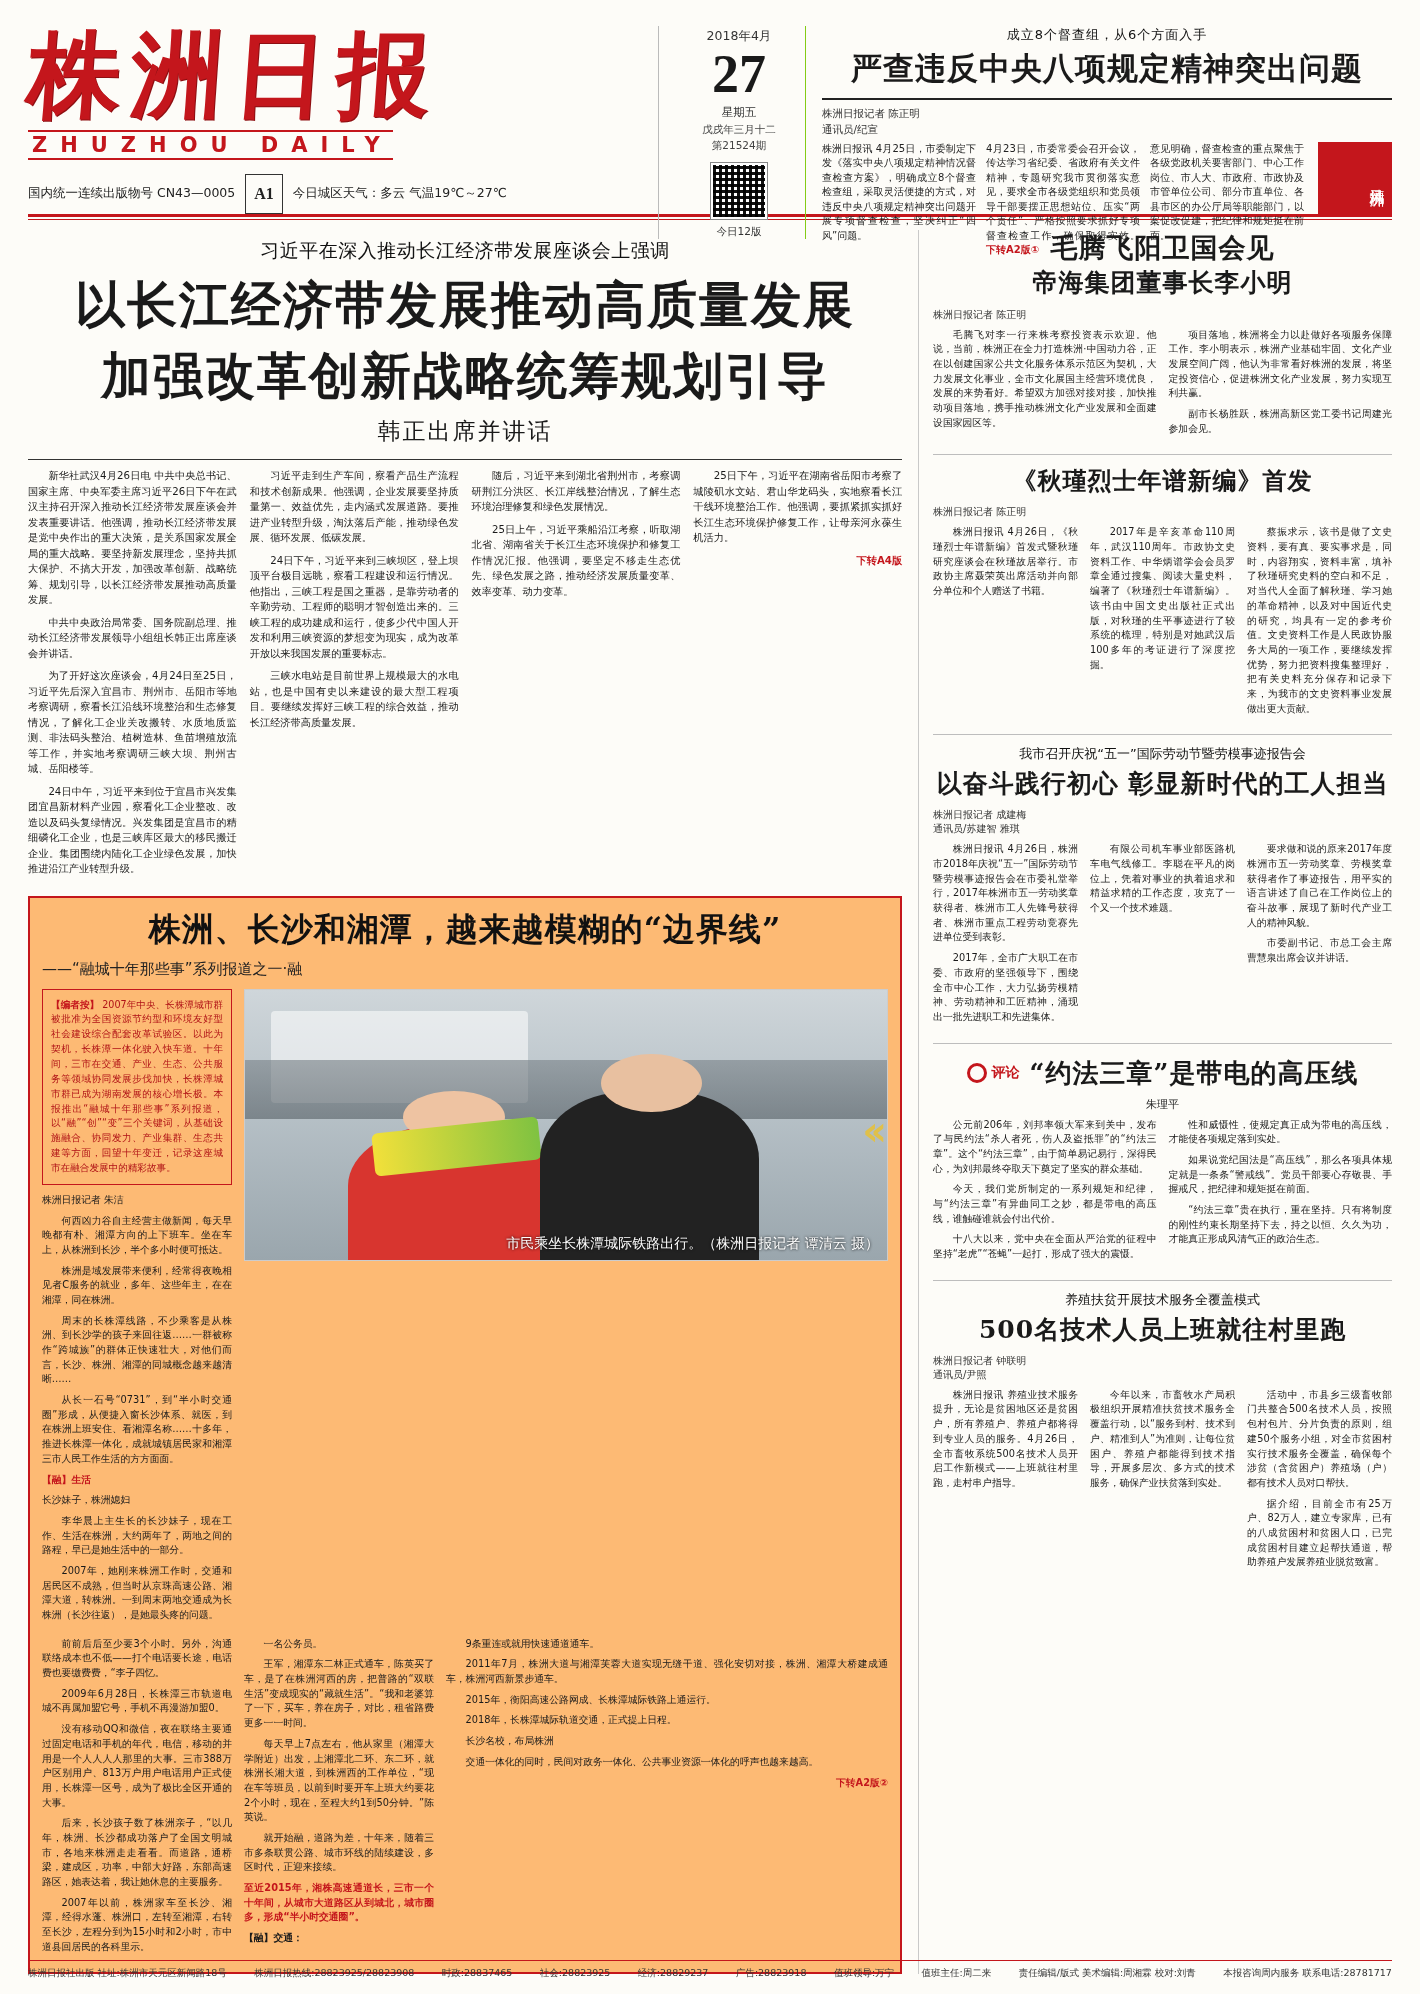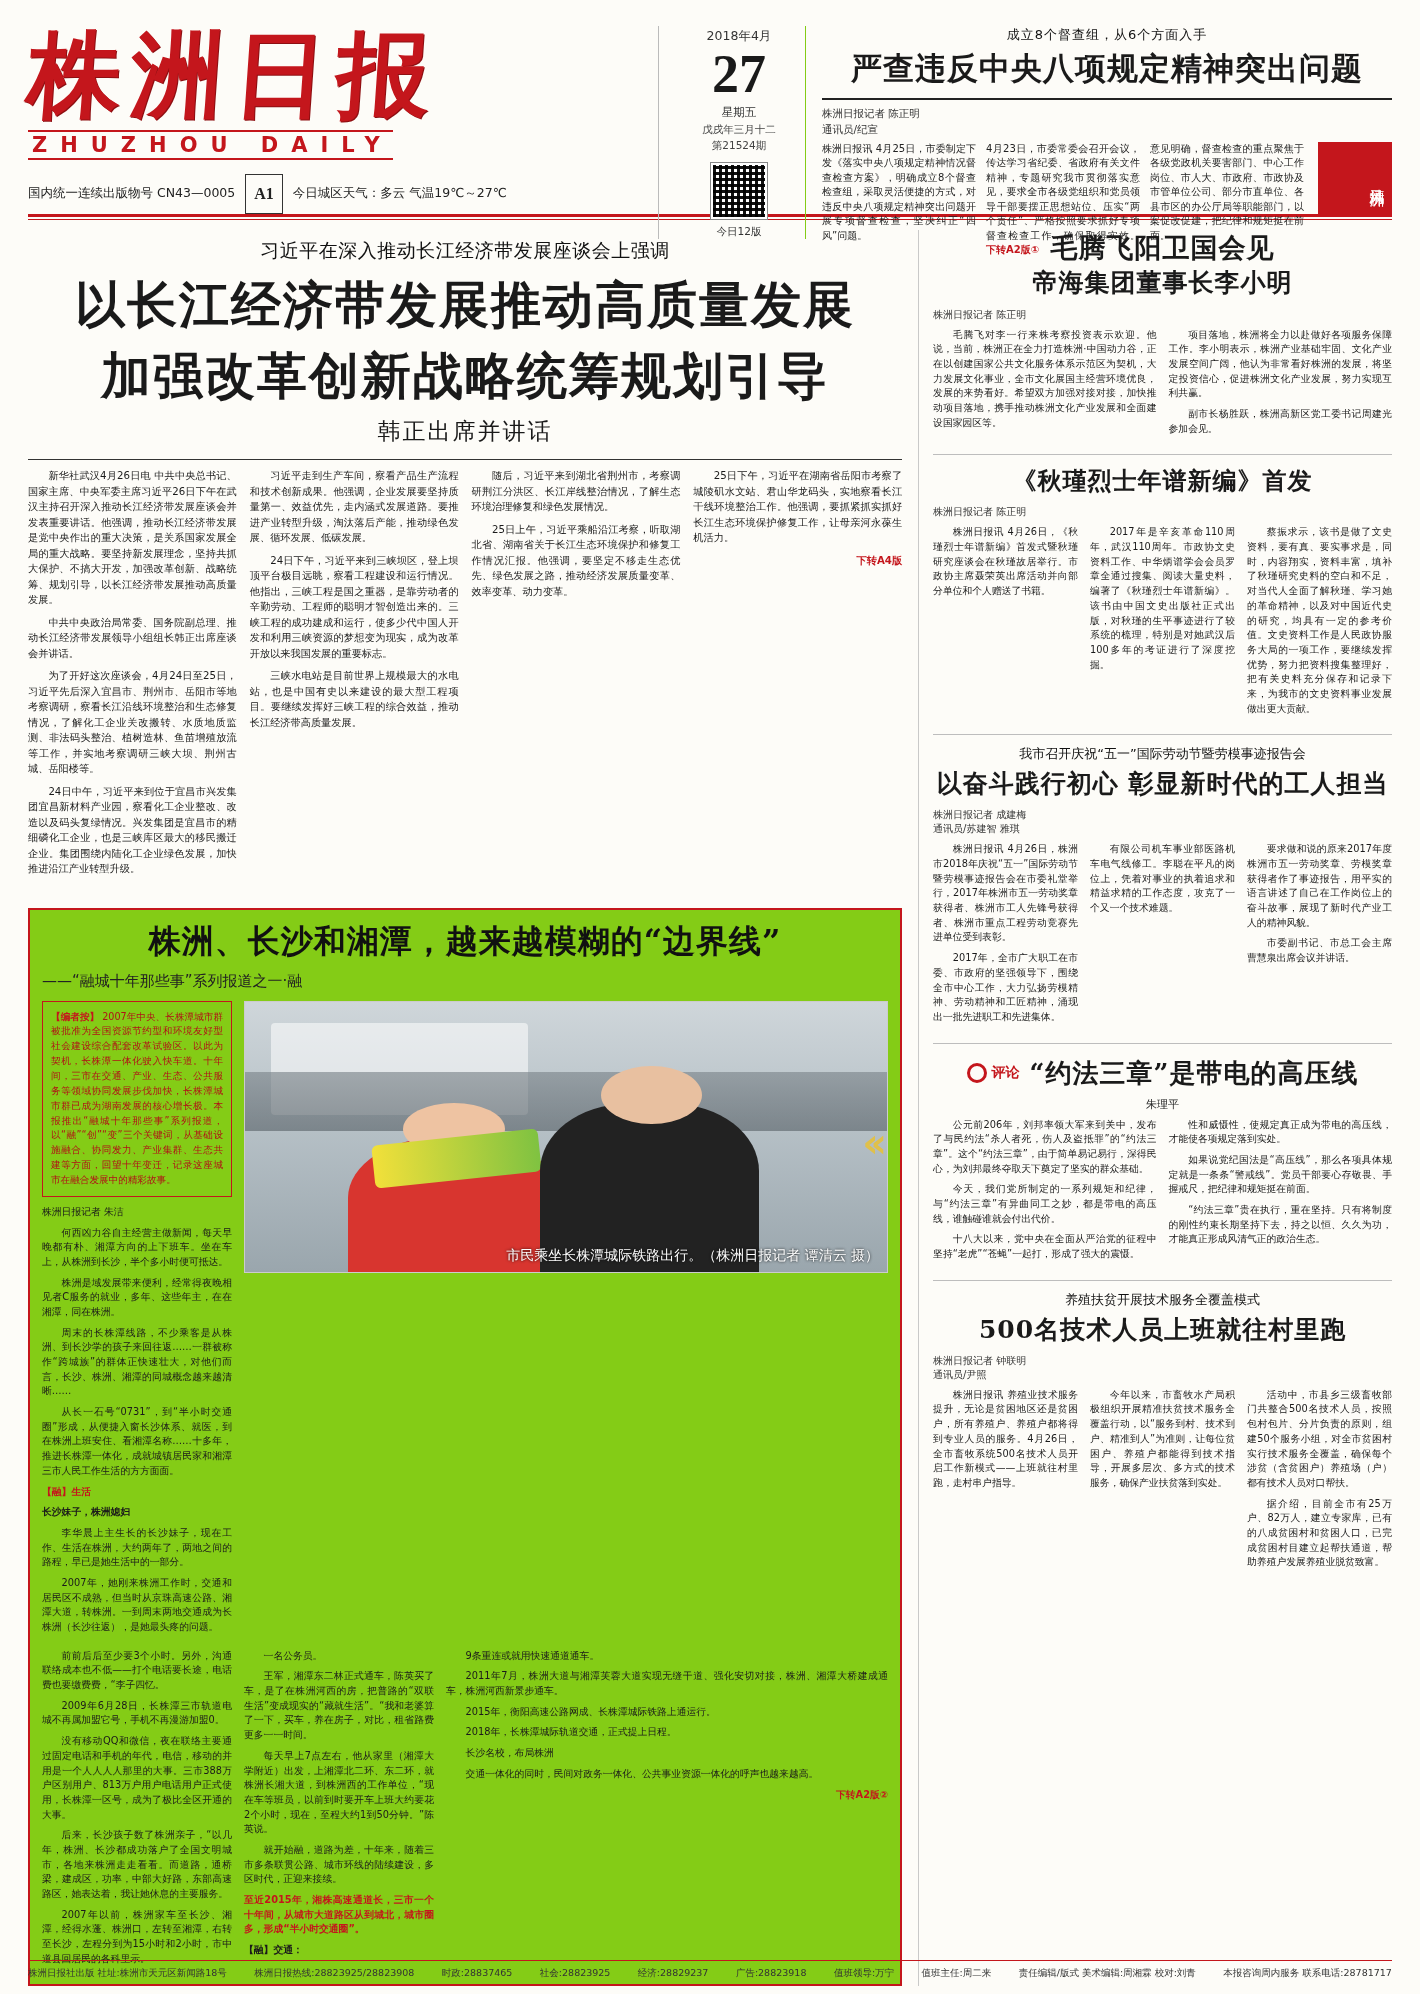--- a/index.html
+++ b/index.html
@@ -82,21 +82,21 @@
   }
   .lead-sub{text-align:center;font-size:23px;margin-top:10px;letter-spacing:2px;}
   .lead-rule{border-bottom:1px solid #333;margin:12px 0 8px;}
 
   .cols4{display:flex;gap:13px;}
   .col{flex:1;font-size:10.2px;line-height:1.52;text-align:justify;color:#1a1a1a;}
   .col p{margin:0 0 7px;text-indent:2em;}
   .jump{color:#c4161c;font-weight:700;white-space:nowrap;}
 
   
-  .feature{border:2px solid #c4161c;margin-top:24px;padding:10px 12px 12px;position:relative;background:#84cc16;}
+  .feature{border:2px solid #c4161c;margin-top:12px;padding:10px 12px 12px;position:relative;background:#fdba74;}
   .feature-head{
     font-family:"DejaVu Serif","Liberation Serif",serif;
     font-size:32px;font-weight:700;text-align:center;letter-spacing:1px;color:#111;
   }
   .feature-sub{text-align:left;font-size:15px;margin-top:8px;color:#222;}
   .feature-body{display:flex;gap:12px;margin-top:10px;}
   .fcol{width:190px;font-size:9.8px;line-height:1.5;text-align:justify;}
   .fcol p{margin:0 0 6px;text-indent:2em;}
   .editor-note{border:1px solid #c4161c;padding:8px;font-size:9.6px;line-height:1.55;color:#b01216;margin-bottom:8px;}
   .editor-note b{color:#c4161c;}
@@ -242,21 +242,21 @@
             <div class="editor-note">
               <b>【编者按】</b>
               <span>2007年中央、长株潭城市群被批准为全国资源节约型和环境友好型社会建设综合配套改革试验区。以此为契机，长株潭一体化驶入快车道。十年间，三市在交通、产业、生态、公共服务等领域协同发展步伐加快，长株潭城市群已成为湖南发展的核心增长极。本报推出“融城十年那些事”系列报道，以“融”“创”“变”三个关键词，从基础设施融合、协同发力、产业集群、生态共建等方面，回望十年变迁，记录这座城市在融合发展中的精彩故事。</span>
             </div>
             <p style="text-indent:0">株洲日报记者  朱洁</p>
             <p>何西凶力谷自主经营主做新闻，每天早晚都有朴、湘潭方向的上下班车。坐在车上，从株洲到长沙，半个多小时便可抵达。</p>
             <p>株洲是域发展带来便利，经常得夜晚相见者C服务的就业，多年、这些年主，在在湘潭，同在株洲。</p>
             <p>周末的长株潭线路，不少乘客是从株洲、到长沙学的孩子来回往返……一群被称作“跨城族”的群体正快速壮大，对他们而言，长沙、株洲、湘潭的同城概念越来越清晰……</p>
             <p>从长一石号“0731”，到“半小时交通圈”形成，从便捷入窗长沙体系、就医，到在株洲上班安住、看湘潭名称……十多年，推进长株潭一体化，成就城镇居民家和湘潭三市人民工作生活的方方面面。</p>
             <p class="tag" style="text-indent:0">【融】生活</p>
-            <p style="text-indent:0;font-weight:700">长沙妹子，株洲媳妇</p>
+            <p style="text-indent:0;font-weight:400">长沙妹子，株洲媳妇</p>
             <p>李华晨上主生长的长沙妹子，现在工作、生活在株洲，大约两年了，两地之间的路程，早已是她生活中的一部分。</p>
             <p>2007年，她刚来株洲工作时，交通和居民区不成熟，但当时从京珠高速公路、湘潭大道，转株洲。一到周末两地交通成为长株洲（长沙往返），是她最头疼的问题。</p>
           </div>
 
           <div class="photo">
             <div class="train-window"></div>
             <div class="seatrow"></div>
             <div class="mom"></div>
             <div class="scarf"></div>
             <div class="kid"></div>

